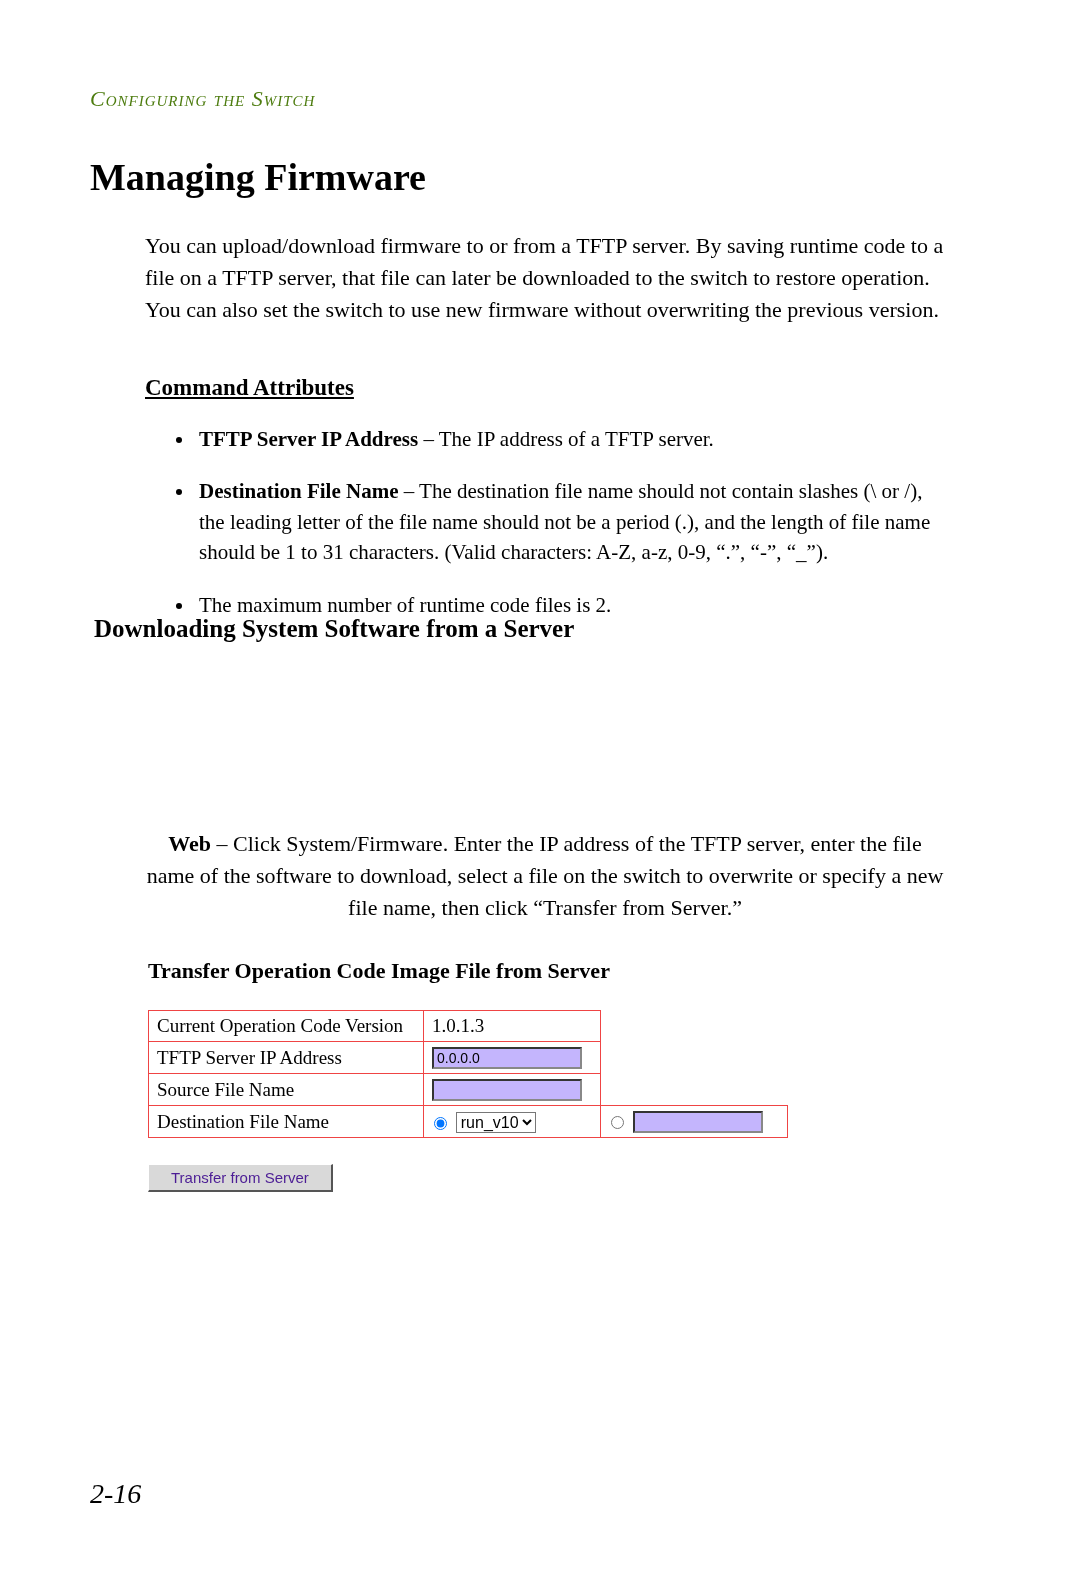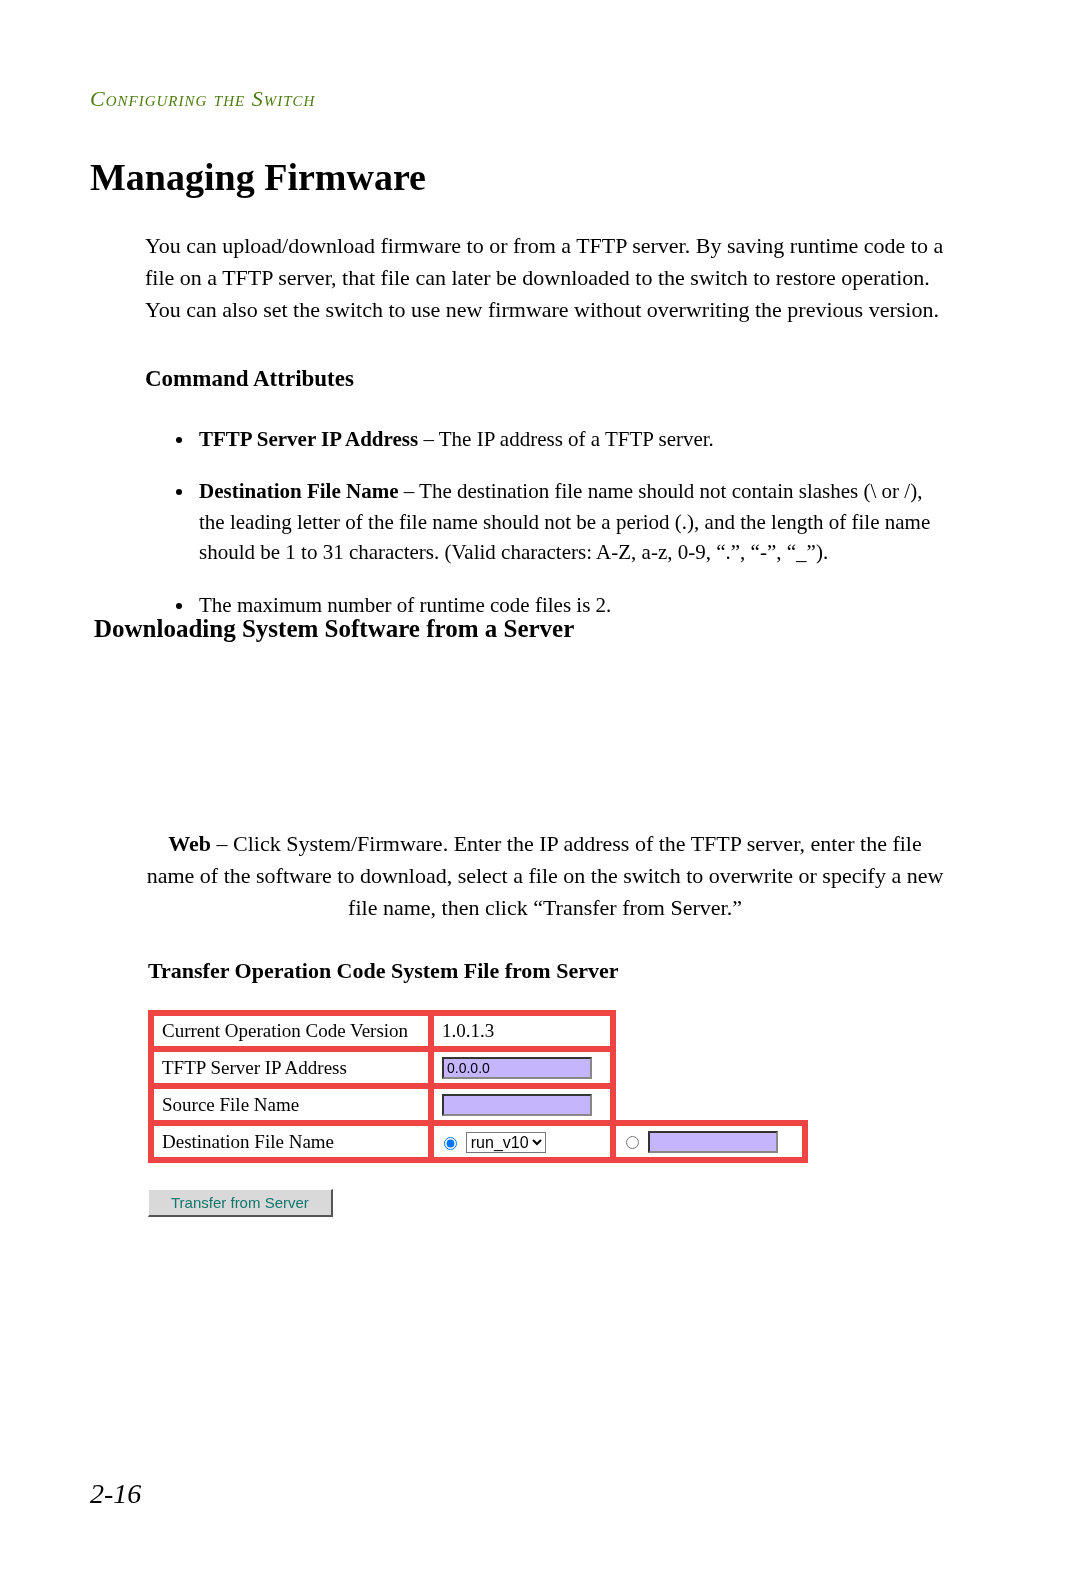--- a/index.html
+++ b/index.html
@@ -35,21 +35,21 @@
     font-family: Georgia, serif;
     font-weight: bold;
     font-size: 38px;
   }
   .body-col {
     position: absolute;
     left: 145px;
     width: 800px;
   }
   .intro { top: 230px; font-size: 22px; line-height: 1.45; }
-  .cmd-attr-h { top: 366px; font-weight: bold; font-size: 23px; }
+  .cmd-attr-h { top: 375px; font-weight: bold; font-size: 23px; text-decoration: underline; }
   .bullets { top: 412px; font-size: 21px; line-height: 1.45; }
   ul.bul { margin: 12px; padding-left: 38px; }
   ul.bul li { margin-bottom: 22px; padding-left: 4px; }
   .h2 {
     position: absolute;
     top: 615px;
     left: 94px;
     font-weight: bold;
     font-size: 25px;
   }
@@ -67,21 +67,21 @@
     font-weight: bold;
     font-size: 22px;
     margin-bottom: 26px;
   }
   table.fw {
     border-collapse: collapse;
     font-size: 19px;
     font-family: "Times New Roman", serif;
   }
   table.fw td {
-    border: 6px solid #ef4444;
+    border: 1px solid #ef4444;
     padding: 4px 8px;
     vertical-align: middle;
     background: #fff;
   }
   .col-label { width: 258px; }
   .col-val1  { width: 160px; }
   .col-val2  { width: 170px; }
 
   input.inset {
     font-family: Arial, sans-serif;
@@ -99,21 +99,21 @@
     background: #fff;
     border: 1px solid #777;
   }
   input[type=radio] { margin: 0 4px 0 2px; vertical-align: middle; }
 
   .transfer-btn {
     display: inline-block;
     margin-top: 26px;
     font-family: Arial, sans-serif;
     font-size: 15px;
-    color: #0f766e;
+    color: #4c1d95;
     background: #d9d9d9;
     border-top: 1px solid #fff;
     border-left: 1px solid #fff;
     border-right: 2px solid #555;
     border-bottom: 2px solid #555;
     padding: 4px 22px;
   }
 
   .page-num {
     position: absolute;
@@ -151,21 +151,21 @@
   </div>
 
   <div class="h2">Downloading System Software from a Server</div>
 
 
   <div class="body-col para3">
     <strong>Web</strong><span> – Click System/Firmware. Enter the IP address of the TFTP server, enter the file name of the software to download, select a file on the switch to overwrite or specify a new file name, then click “Transfer from Server.”</span>
   </div>
 
   <div class="figure">
-    <div class="fig-title">Transfer Operation Code System File from Server</div>
+    <div class="fig-title">Transfer Operation Code Image File from Server</div>
 
     <table class="fw">
       <tbody>
           <tr>
         <td class="col-label">Current Operation Code Version</td>
         <td class="col-val1" colspan="1">1.0.1.3</td>
       </tr>
       <tr>
         <td class="col-label">TFTP Server IP Address</td>
         <td class="col-val1">

